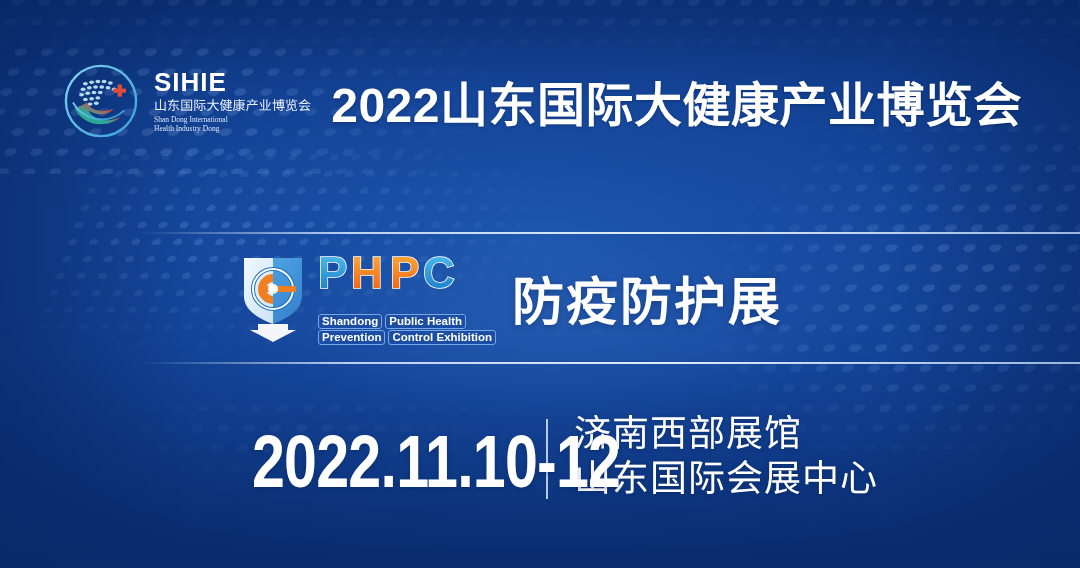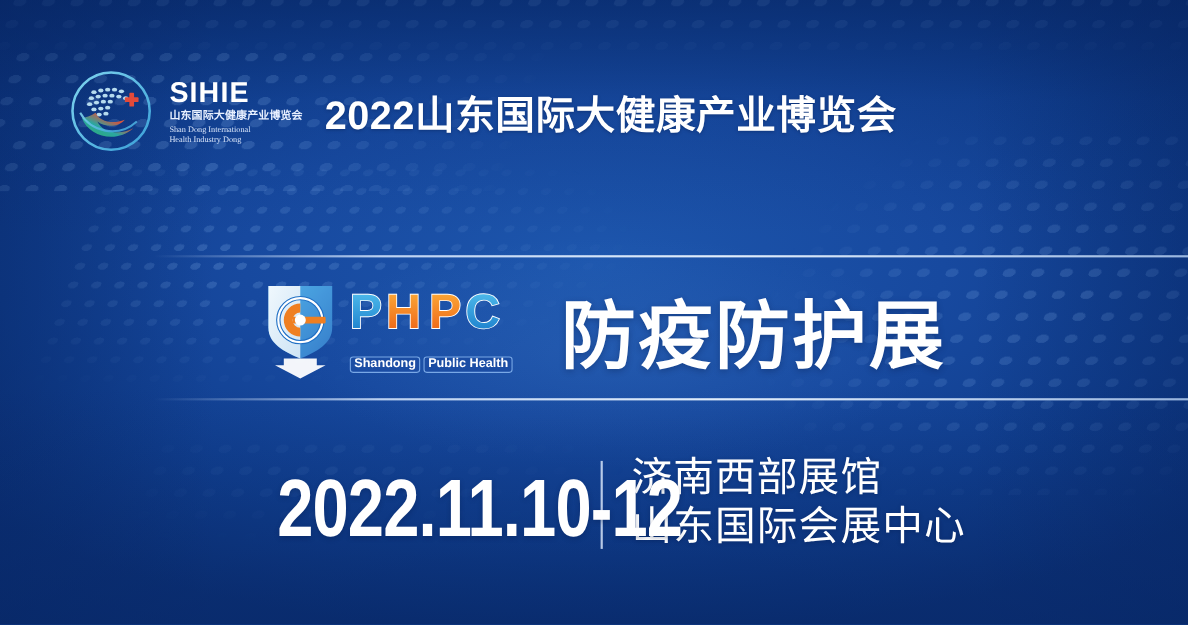--- a/index.html
+++ b/index.html
@@ -121,39 +121,38 @@
   }
   .sihie-letters {
     font-family: "Liberation Sans", sans-serif;
     font-weight: bold;
     font-size: 26px;
     letter-spacing: 1px;
     color: #ffffff;
     line-height: 1;
   }
   .sihie-cn {
-    font-size: 10px;
+    font-size: 13px;
     color: #e8f0ff;
     letter-spacing: 0.1px;
     line-height: 1.25;
     margin-top: 3px;
     white-space: nowrap;
-    font-weight: bold;
   }
   .sihie-en {
     font-size: 7.5px;
     color: #dbe7fb;
     line-height: 1.2;
     white-space: nowrap;
     font-family: Liberation Serif, serif;
   }
   .header-title {
     font-family: "Liberation Sans", "DejaVu Sans", sans-serif;
     font-weight: bold;
-    font-size: 36px;
+    font-size: 48px;
     color: #ffffff;
     letter-spacing: 0.5px;
     white-space: nowrap;
     text-shadow: 0 1px 3px rgba(0,20,60,0.35);
   }
 
   
   .center-row {
     position: absolute;
     left: 236px;
@@ -185,25 +184,24 @@
     background: #1b4da4;
     border: 1px solid #79a8e6;
     border-radius: 3px;
     padding: 0 3px;
     line-height: 1.15;
     white-space: nowrap;
   }
   .headline {
     font-family: "Liberation Sans", "DejaVu Sans", sans-serif;
     font-weight: bold;
-    font-size: 68px;
+    font-size: 52px;
     color: #ffffff;
     letter-spacing: 2px;
     white-space: nowrap;
-    margin-left: 16px;
     text-shadow: 0 2px 6px rgba(0,20,60,0.30);
   }
 
   
   .footer {
     position: absolute;
     left: 252px;
     top: 414px;
     display: flex;
     align-items: flex-end;
@@ -358,20 +356,24 @@
           <text x="33" y="38" font-family="Liberation Sans, sans-serif" font-weight="bold" font-size="44" fill="url(#gOrange)" stroke="#ffffff" stroke-width="1.6" paint-order="stroke">H</text>
           <text x="72" y="38" font-family="Liberation Sans, sans-serif" font-weight="bold" font-size="44" fill="url(#gOrange)" stroke="#ffffff" stroke-width="1.6" paint-order="stroke">P</text>
           <text x="105" y="38" font-family="Liberation Sans, sans-serif" font-weight="bold" font-size="44" fill="url(#gBlue)" stroke="#ffffff" stroke-width="1.6" paint-order="stroke">C</text>
         </svg>
 
         <div class="phpc-sub">
           <div class="phpc-sub-row">
             <span class="phpc-chip">Shandong</span>
             <span class="phpc-chip">Public Health</span>
           </div>
+          <div class="phpc-sub-row">
+            <span class="phpc-chip">Prevention</span>
+            <span class="phpc-chip">Control Exhibition</span>
+          </div>
         </div>
       </div>
     </div>
 
     <div class="headline">防疫防护展</div>
   </div>
 
   <div class="footer">
     <div class="date-wrap">
       <div class="date-text">2022.11.10-12</div>

